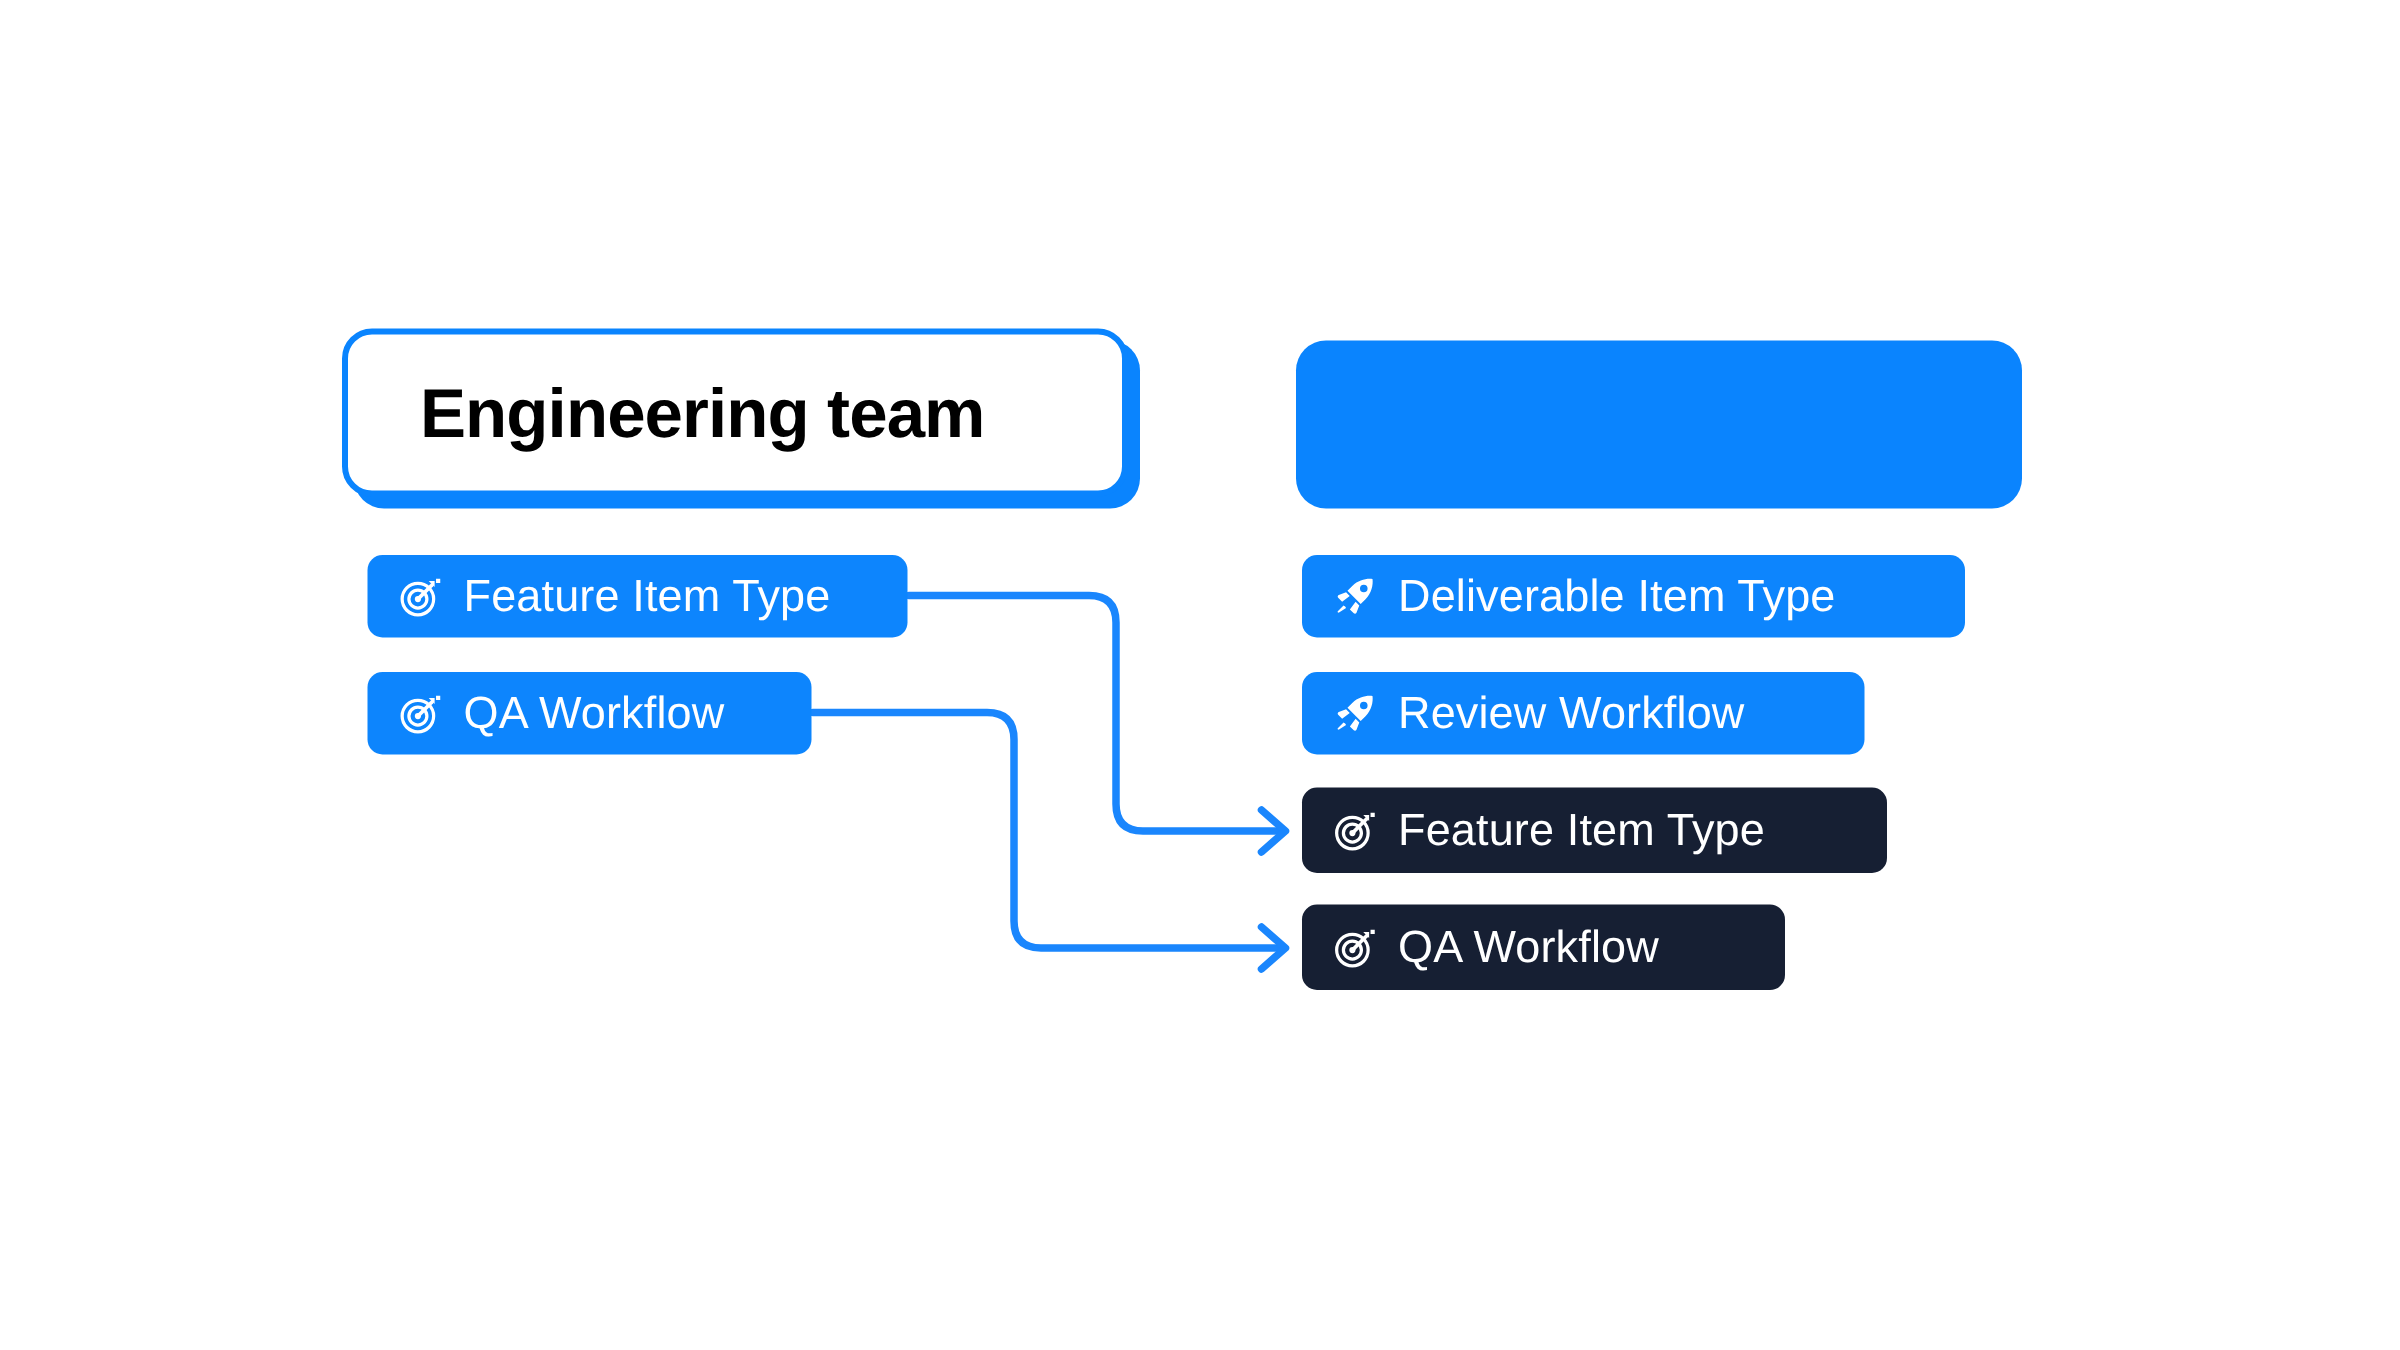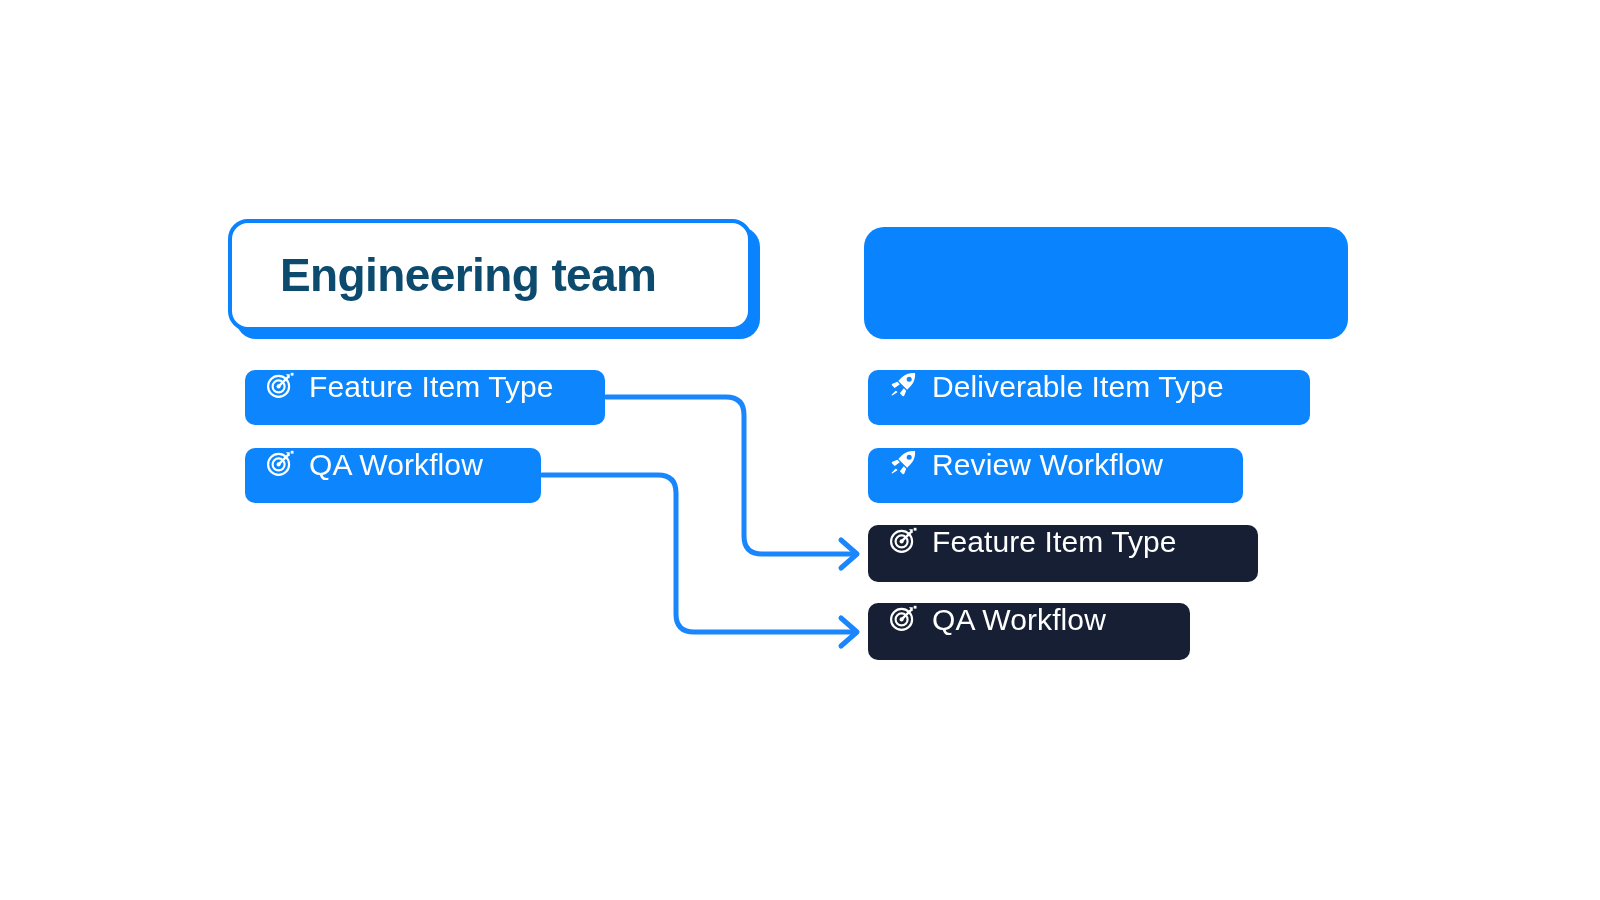--- a/index.html
+++ b/index.html
@@ -36,35 +36,36 @@
   }
   .team-card-shadow {
     position: absolute;
     background: #0a84fe;
     border-radius: 20px;
     z-index: 2;
   }
   .team-card-title {
     font-size: 46px;
     font-weight: 700;
-    color: #0c4a6e;
+    color: #000000;
     letter-spacing: -0.6px;
     white-space: nowrap;
   }
 
   #card-eng      { left: 228px; top: 219px; width: 524px; height: 112px; padding-left: 48px; }
   #card-eng-sh   { left: 236px; top: 227px; width: 524px; height: 112px; }
   #card-prod     { left: 856px; top: 219px; width: 484px; height: 112px; padding-left: 46px; }
   #card-prod-sh  { left: 864px; top: 227px; width: 484px; height: 112px; }
 
   
   .pill {
     position: absolute;
     box-sizing: border-box;
     display: flex;
+    align-items: center;
     border-radius: 10px;
     padding: 0 18px 0 20px;
     z-index: 4;
   }
   .pill.blue { background: #0d85fd; }
   .pill.dark { background: #161f33; }
 
   .pill-icon {
     width: 30px;
     height: 30px;

